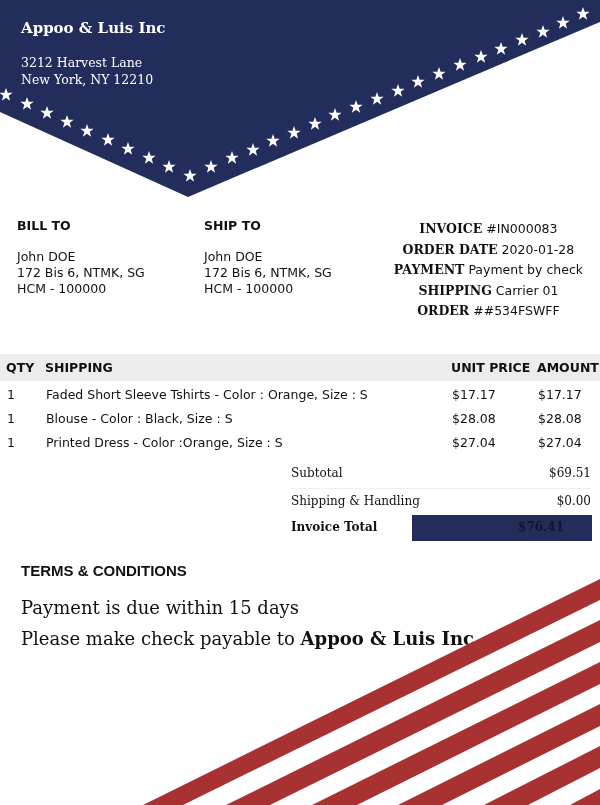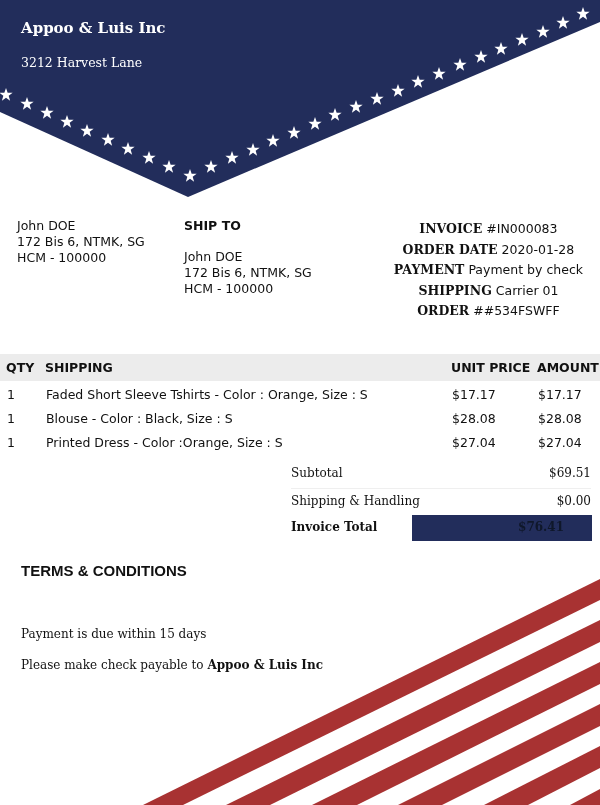--- a/index.html
+++ b/index.html
@@ -13,21 +13,21 @@
   .meta { position: absolute; right: 17px; top: 219px; text-align: center; font-size: 12.5px; line-height: 20.5px; }
   .meta .k { font-family: "DejaVu Serif", serif; font-weight: bold; }
   .table-head { position: absolute; left: 0; top: 354px; width: 600px; height: 27px; background: #ececec; }
   .th { position: absolute; top: 360px; font-weight: bold; font-size: 12.5px; }
   .td { position: absolute; font-size: 12.5px; }
   .totals { position: absolute; left: 291px; font-family: "DejaVu Serif", serif; font-size: 12px; }
   .tot-val { position: absolute; right: 9px; font-family: "DejaVu Serif", serif; font-size: 12px; text-align: right; }
   .tot-line { position: absolute; left: 291px; top: 488px; width: 300px; height: 1px; background: #efefef; }
   .total-box { position: absolute; left: 412px; top: 515px; width: 180px; height: 26px; background: #222d5b; }
   .terms-h { position: absolute; left: 21px; top: 562px; font-family: Liberation Sans, sans-serif; font-weight: bold; font-size: 15px; }
-  .terms-p { position: absolute; left: 21px; font-family: "DejaVu Serif", serif; font-size: 12px; margin-top: 30px; }
+  .terms-p { position: absolute; left: 21px; font-family: "DejaVu Serif", serif; font-size: 18px; }
 </style>
 </head>
 <body>
 
 <svg id="banner" viewBox="0 0 600 205" xmlns="http://www.w3.org/2000/svg">
   <defs>
     <polygon id="star" points="0,-7 1.65,-2.27 6.66,-2.16 2.67,0.87 4.11,5.66 0,2.8 -4.11,5.66 -2.67,0.87 -6.66,-2.16 -1.65,-2.27" fill="#ffffff"></polygon>
   </defs>
   <polygon points="0,0 600,0 600,22 188,197 0,112" fill="#222d5b"></polygon>
   <g>
@@ -59,29 +59,31 @@
     <use href="#star" x="522" y="40"></use>
     <use href="#star" x="543" y="32"></use>
     <use href="#star" x="563" y="23"></use>
     <use href="#star" x="583" y="14"></use>
   </g>
 </svg>
 
 <div class="company-name">Appoo &amp; Luis Inc</div>
 <div class="company-addr">
   <div>3212 Harvest Lane</div>
+  <div>New York, NY 12210</div>
 </div>
 
 <div class="addr-block" style="left:17px;">
+  <div class="h">BILL TO</div>
   <div>John DOE</div>
   <div>172 Bis 6, NTMK, SG</div>
   <div>HCM - 100000</div>
 </div>
 
-<div class="addr-block" style="left:184px;">
+<div class="addr-block" style="left:204px;">
   <div class="h">SHIP TO</div>
   <div>John DOE</div>
   <div>172 Bis 6, NTMK, SG</div>
   <div>HCM - 100000</div>
 </div>
 
 <div class="meta">
   <div><span class="k">INVOICE</span> <span>#IN000083</span></div>
   <div><span class="k">ORDER DATE</span> <span>2020-01-28</span></div>
   <div><span class="k">PAYMENT</span> <span>Payment by check</span></div>

